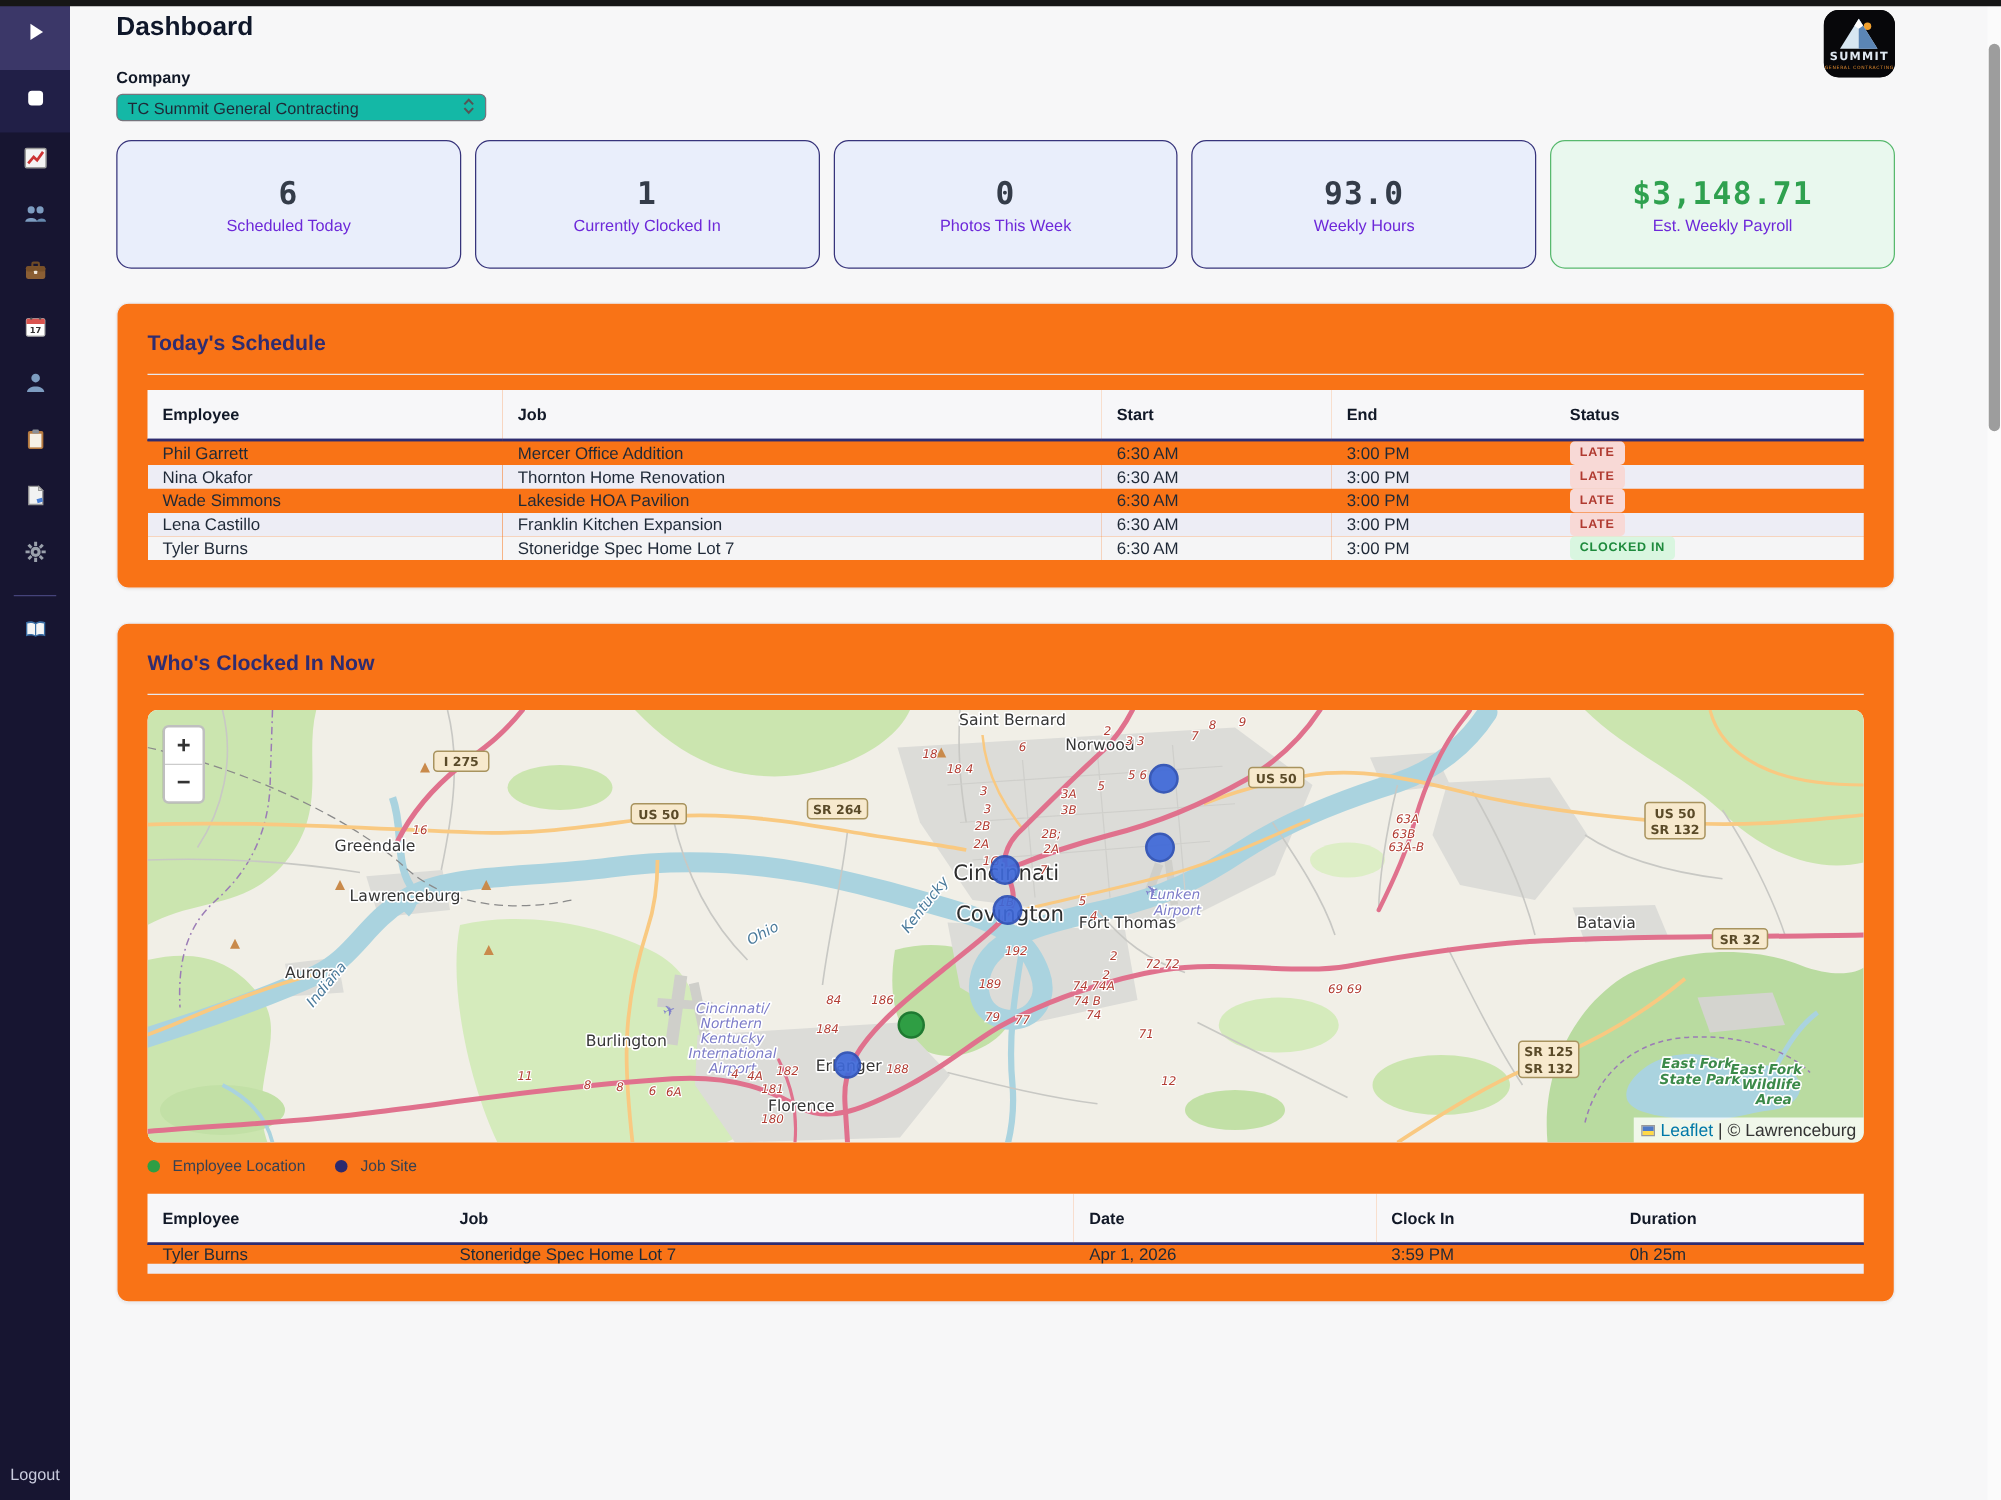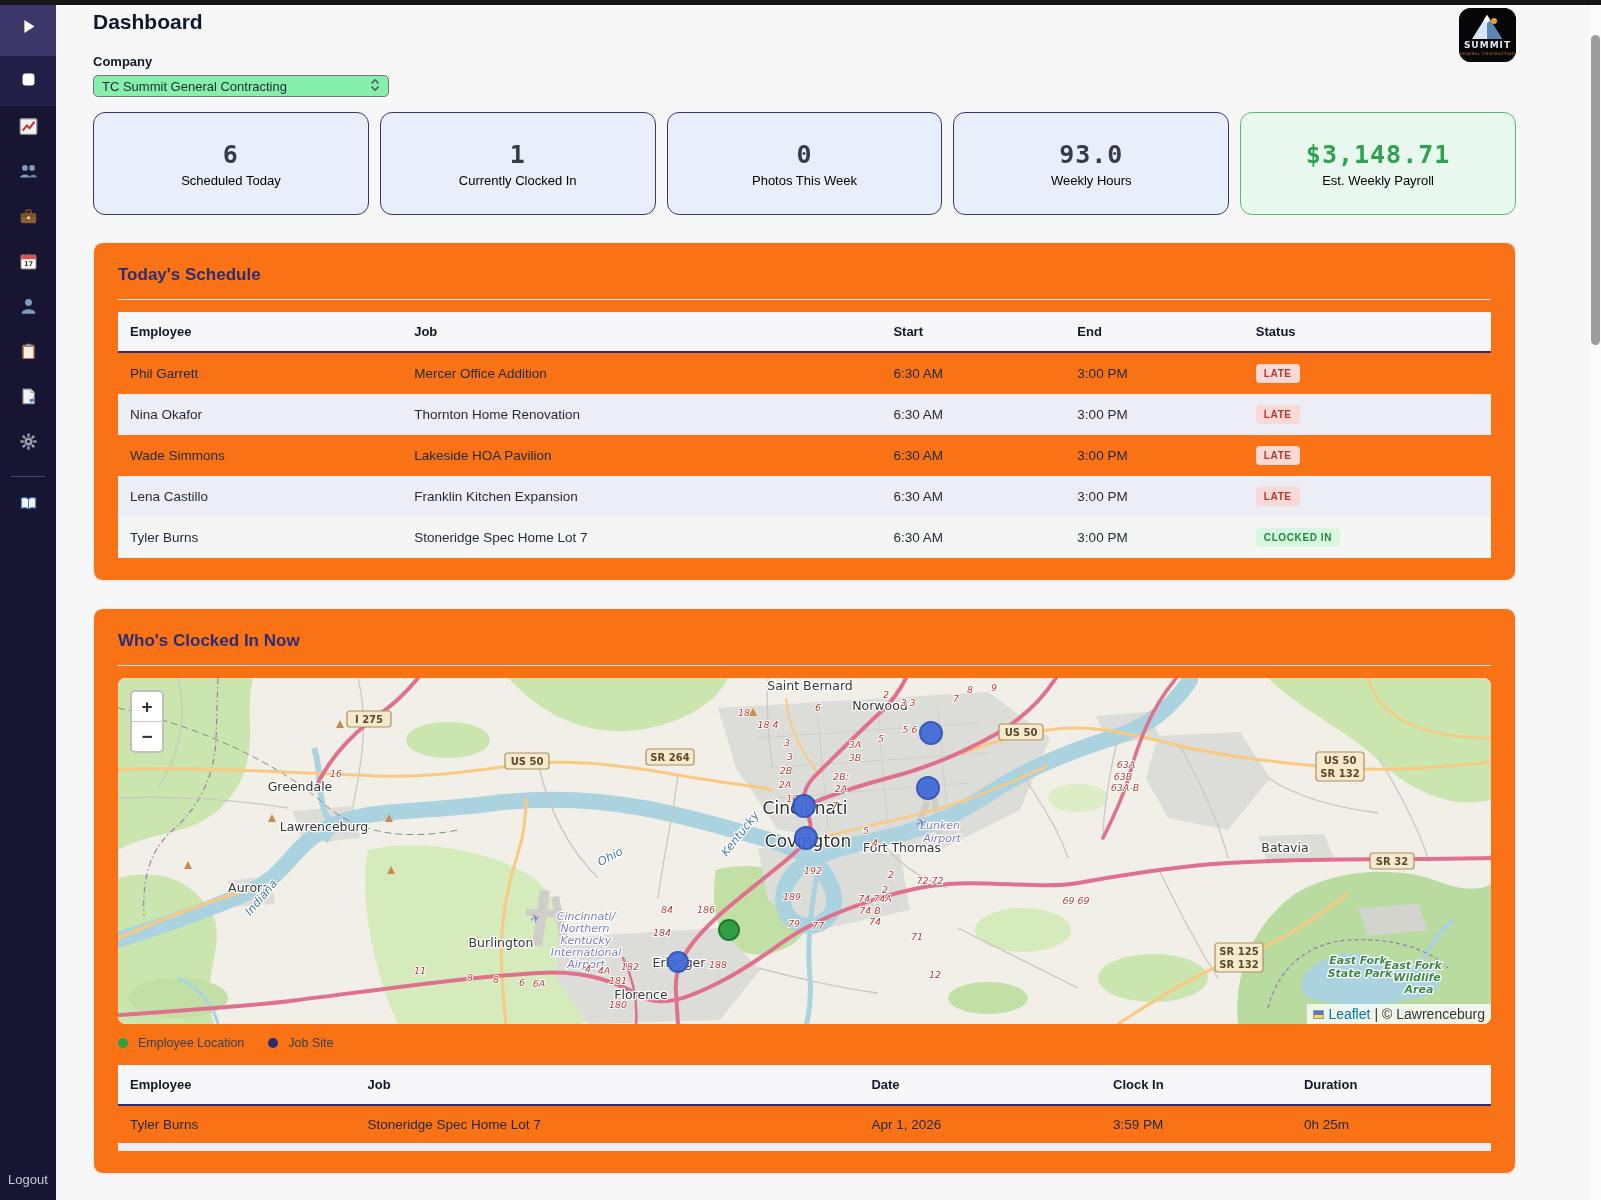--- a/index.html
+++ b/index.html
@@ -17,39 +17,39 @@
 
   
   .scrollbar{position:absolute;right:0;top:5px;width:11px;bottom:0;background:#fbfbfb;z-index:55;}
   .scroll-thumb{position:absolute;right:1px;top:30px;width:9px;height:310px;border-radius:5px;background:#9d9d9d;}
 
   
   .main{margin-left:56px;padding:10px 85px 40px 37px;position:relative;}
   .page-title{font-size:21px;font-weight:bold;color:#0f172a;margin:0 0 20px;}
   .logo{position:absolute;left:1459px;top:8px;width:57px;height:54px;background:#060608;border-radius:12px;overflow:hidden;}
   .company-label{font-size:13px;font-weight:bold;color:#111827;margin:0 0 6px;}
-  .select{width:296px;height:22px;background:#86efac;border:1px solid #76757d;border-radius:5px;display:flex;align-items:center;padding:0 8px;font-size:13px;color:#1f2937;cursor:pointer;box-sizing:border-box;}
+  .select{width:296px;height:22px;background:#14b8a6;border:1px solid #76757d;border-radius:5px;display:flex;align-items:center;padding:0 8px;font-size:13px;color:#1f2937;cursor:pointer;box-sizing:border-box;}
   .select .sel-txt{flex:1;}
 
   
   .cards{display:flex;gap:11px;margin-top:15px;}
   .card-stat{flex:1;height:101px;border:1px solid #37347b;background:#e9eefb;border-radius:12px;display:flex;flex-direction:column;align-items:center;justify-content:center;}
   .card-stat .v{font-family:"DejaVu Sans Mono",monospace;font-weight:bold;font-size:25px;color:#343c49;letter-spacing:1px;}
-  .card-stat .l{font-size:13px;color:#000000;margin-top:4px;}
+  .card-stat .l{font-size:13px;color:#6d28d9;margin-top:4px;}
   .card-stat.green{border-color:#58b96e;background:#e9f8ee;}
   .card-stat.green .v{color:#2fa14f;}
 
   
   .panel{background:#f97316;border:1px solid #ececf0;border-radius:10px;box-shadow:0 1px 2px rgba(0,0,0,.05);padding:22px 24px;margin-top:27px;}
   .panel h2{font-size:17px;font-weight:bold;color:#2f2c70;margin:0 0 14px;}
   .panel .hr{border-top:1px solid #e7e7ec;margin-bottom:12px;}
 
   table{width:100%;border-collapse:collapse;font-size:13.5px;color:#1f2937;table-layout:fixed;}
   thead th{background:#f7f7f9;text-align:left;font-size:13px;font-weight:bold;padding:12px 12px;border-bottom:2px solid #2f2c70;color:#111827;}
-  tbody td{padding:11px 12px;overflow:hidden;white-space:nowrap;}
+  tbody td{padding:0 12px;overflow:hidden;white-space:nowrap;}
   tr.alt{background:#ededf5;}
   tr.hl{background:#f5f5f6;}
   .badge{display:inline-block;font-size:10px;font-weight:bold;letter-spacing:.6px;padding:4px 8px;border-radius:4px;}
   .badge.late{background:#f8d9d6;color:#b03a30;}
   .badge.clocked{background:#d9f6e0;color:#1e8a3c;}
   .partial-row{height:8px;background:#ededf5;}
 
   
   .map-wrap{position:relative;height:346px;border-radius:8px;overflow:hidden;background:#f2efe9;}
   .map-wrap svg.map{display:block;width:100%;height:346px;}

